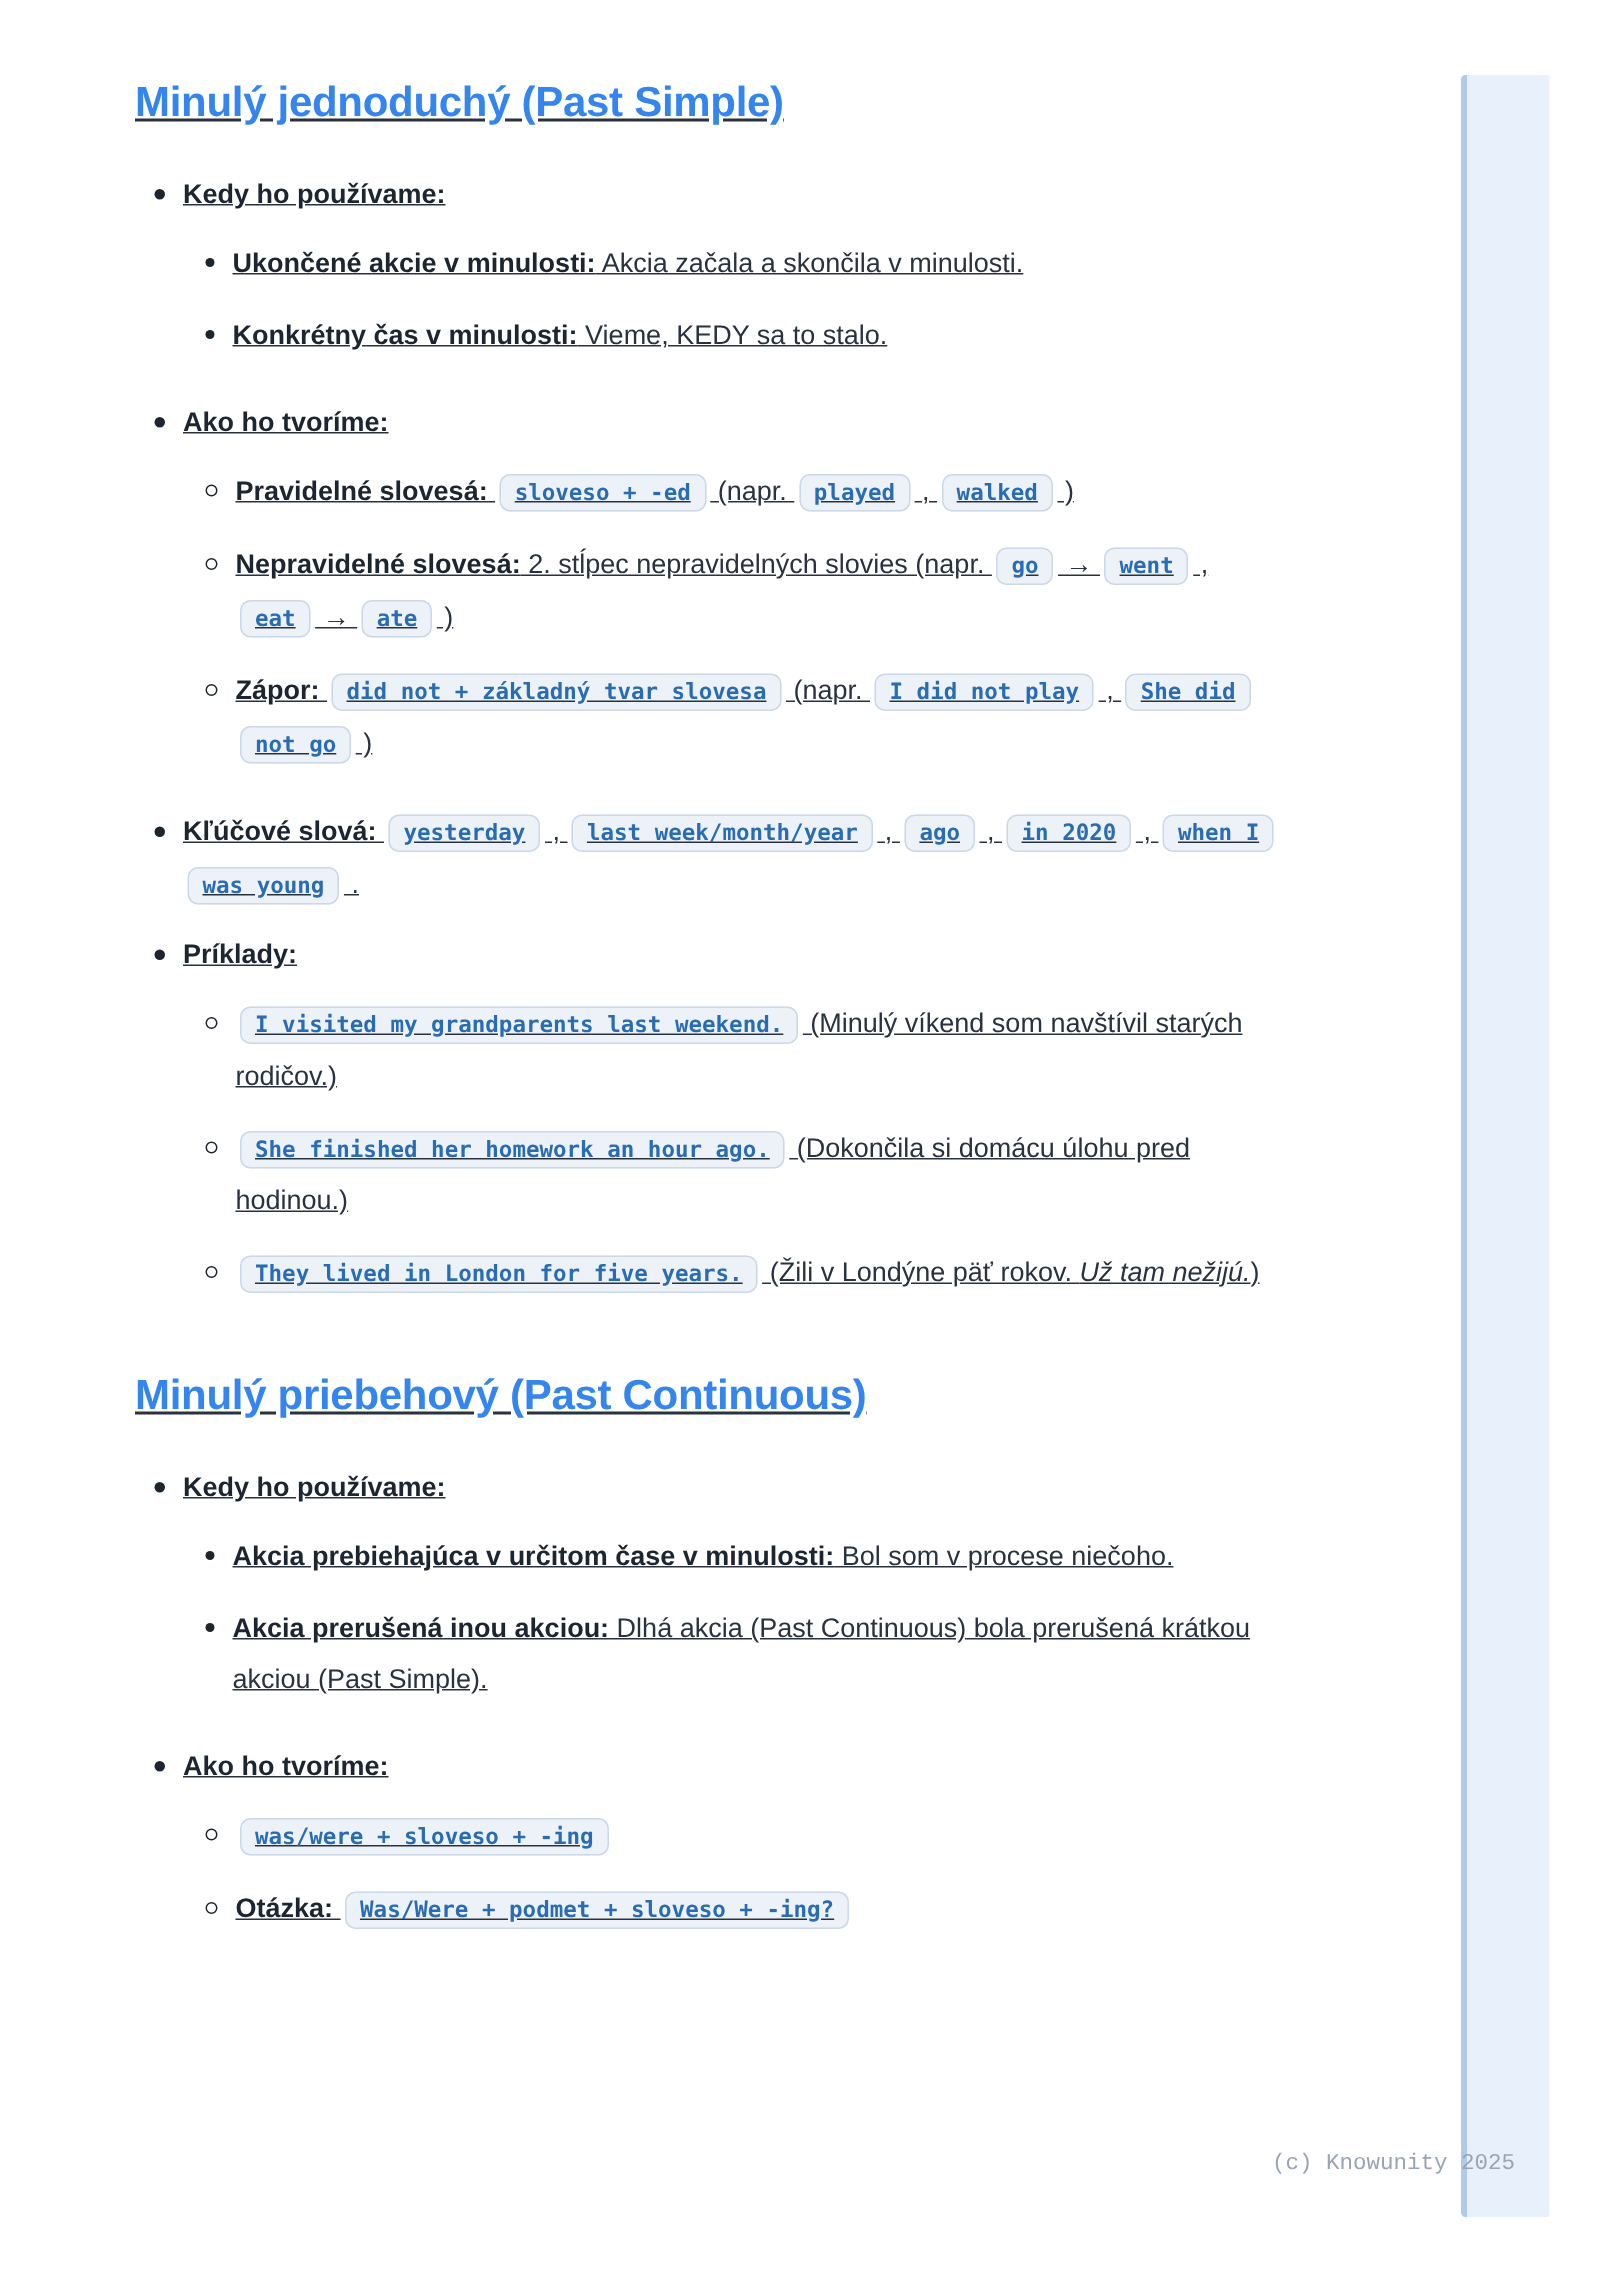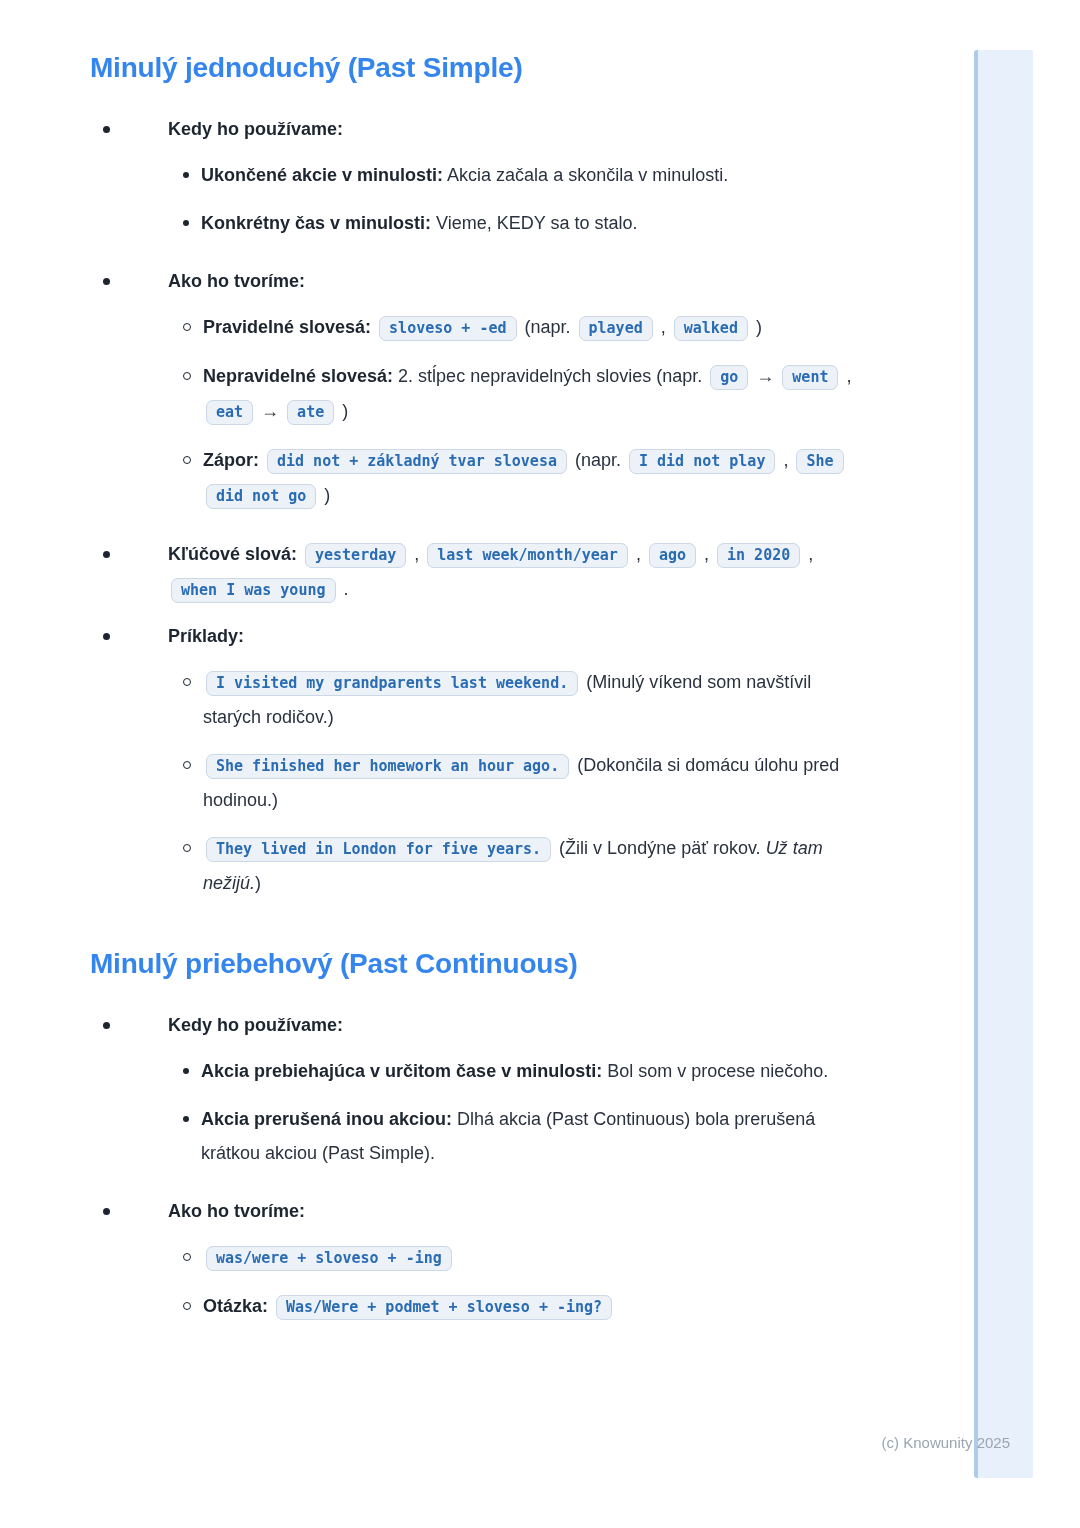--- a/index.html
+++ b/index.html
@@ -29,30 +29,30 @@
     font-size:18px;
   }
   h1.section-title{
     color:var(--heading);
     font-size:28px;
     line-height:36px;
     font-weight:700;
     letter-spacing:-0.2px;
     margin:0 0 26px 0;
   }
-  section{margin-bottom:42px;}
+  section{margin-bottom:42px;text-decoration:underline;}
   section + section h1.section-title{margin-top:46px;}
   ul{list-style:none;}
   li{
     display:flex;
     align-items:flex-start;
     line-height:34px;
     margin-bottom:10px;
   }
-  ul.level-1 > li{padding-left:13px;margin-bottom:12px;gap:46px;}
+  ul.level-1 > li{padding-left:13px;margin-bottom:12px;}
   ul.level-1 > li.has-children{margin-bottom:24px;}
   ul.level-2{padding-left:15px;margin-top:12px;}
   ul.level-2 > li{margin-bottom:14px;}
   ul.level-2 > li:last-child{margin-bottom:0;justify-content:space-between;}
   .li-body{flex:1;min-width:0;}
   .marker{
     flex:0 0 auto;
     width:7px;height:7px;
     margin:14px 12px 0 0;
     border-radius:50%;
@@ -91,20 +91,21 @@
     border-radius:3px 2px 2px 3px;
     z-index:1;
   }
   .footer{
     position:absolute;
     top:1434px;
     right:70px;
     font-size:15px;
     color:var(--footer_text);
     z-index:2;
+    font-family:Liberation Mono, monospace;
   }
 </style>
 </head>
 <body>
 
 <div class="page">
   <div class="page-edge"></div>
   <main class="doc">
       <section>
         <h1 class="section-title">Minulý jednoduchý (Past Simple)</h1>

